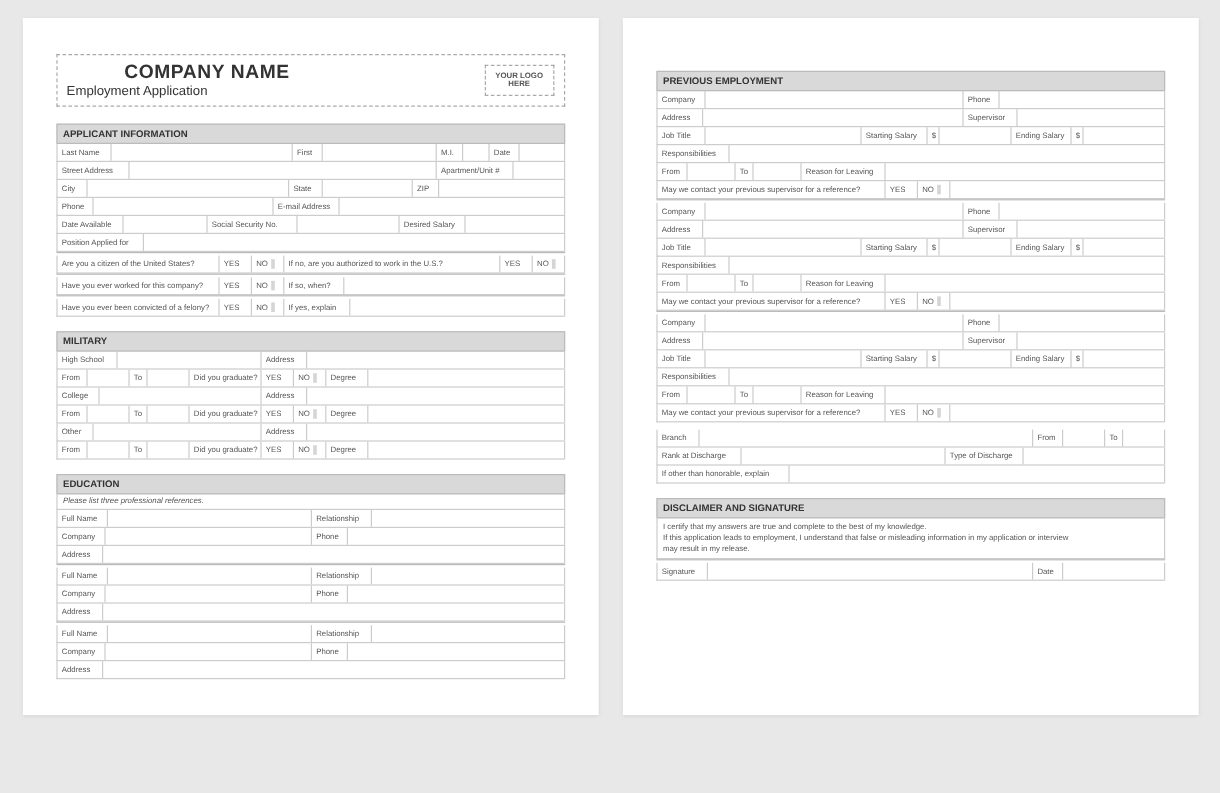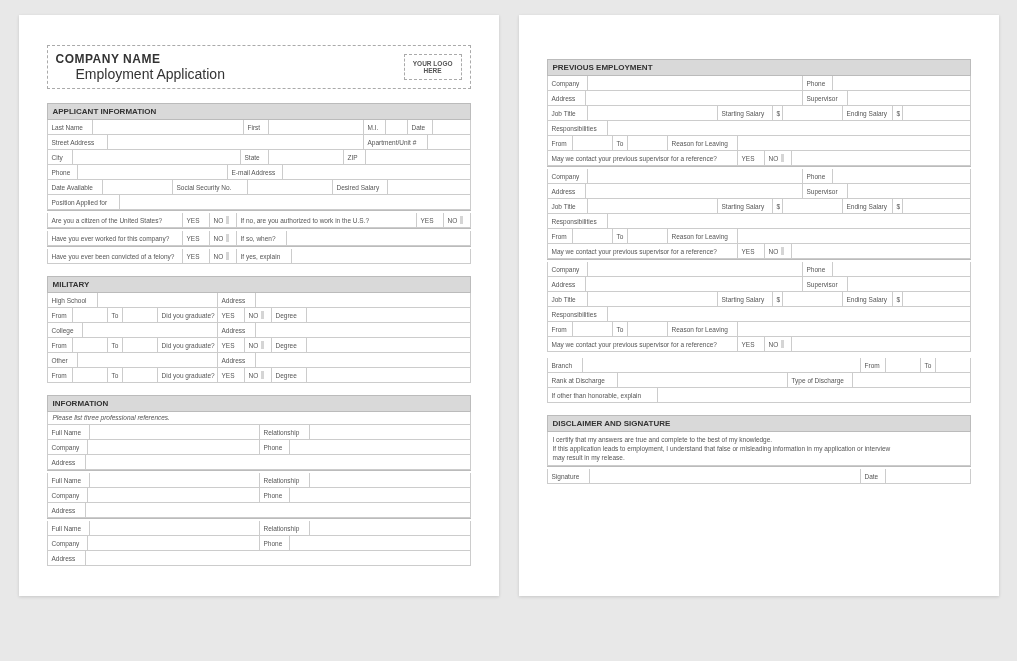--- a/index.html
+++ b/index.html
@@ -23,27 +23,27 @@
   .header {
     border: 1px dashed #aaa;
     padding: 6px 8px;
     margin-bottom: 14px;
     display: flex;
     justify-content: space-between;
     align-items: center;
   }
   .header-left .company {
     font-weight: bold;
-    font-size: 12px;
+    font-size: 16px;
     letter-spacing: 0.5px;
+    margin-left: 48px;
   }
   .header-left .subtitle {
-    font-size: 14px;
+    font-size: 11px;
     color: #333;
-    margin-left: 20px;
   }
   .logo-box {
     border: 1px dashed #aaa;
     padding: 5px 8px;
     text-align: center;
     font-size: 6.5px;
     font-weight: bold;
     line-height: 1.1;
     color: #555;
   }
@@ -282,21 +282,21 @@
     <div class="cell" style="width:27px">
         <span>NO</span>
         <span class="check"></span>
       </div>
     <div class="cell" style="width:35px">Degree</div>
     <div class="cell blank"></div>
   </div>
 
   <div class="gap"></div>
 
-  <div class="section-head">INFORMATION</div>
+  <div class="section-head">EDUCATION</div>
   <div class="note">Please list three professional references.</div>
   <div class="row">
     <div class="cell" style="width:42px">Full Name</div>
     <div class="cell" style="width:170px"></div>
     <div class="cell" style="width:50px">Relationship</div>
     <div class="cell blank"></div>
   </div>
   <div class="row">
     <div class="cell" style="width:40px">Company</div>
     <div class="cell" style="width:172px"></div>

